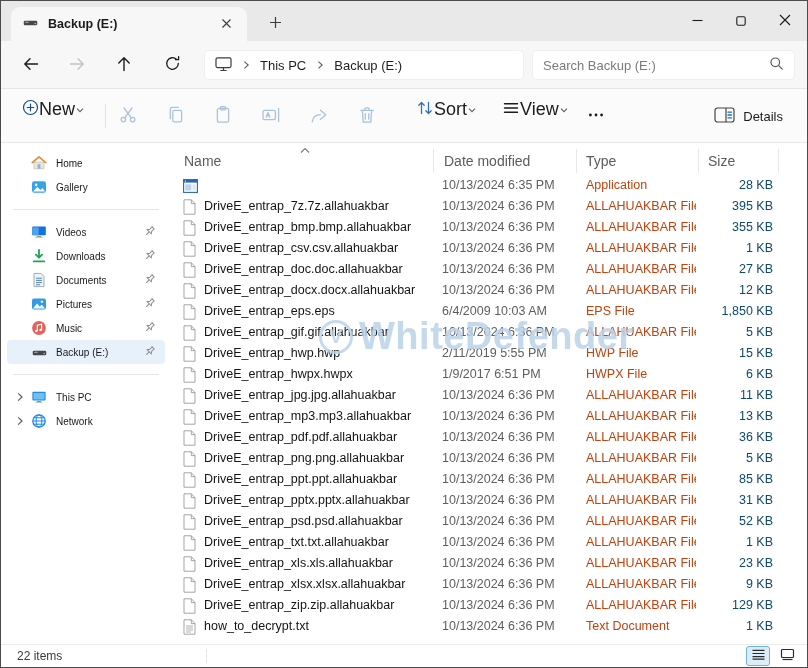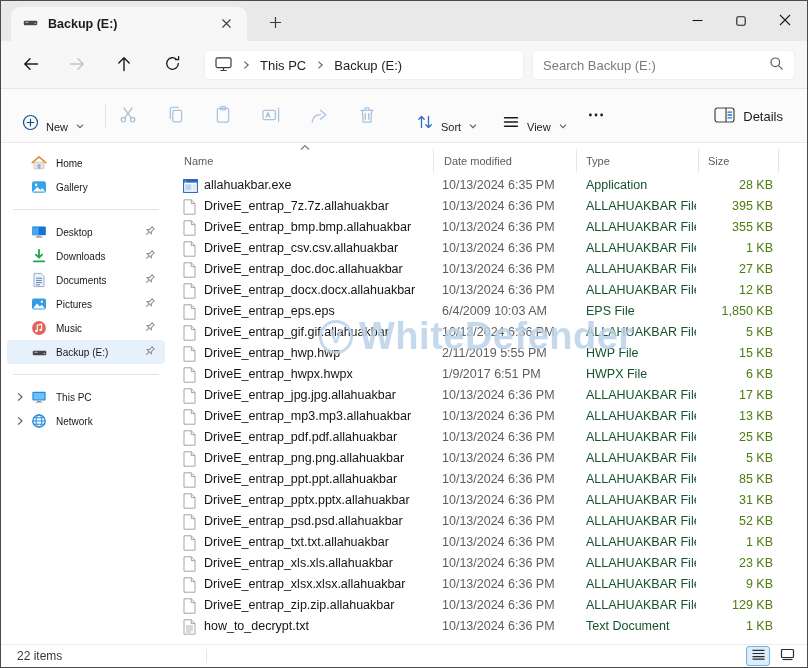--- a/index.html
+++ b/index.html
@@ -33,22 +33,22 @@
   .crumb { white-space:nowrap; }
   .searchbox { position:absolute; left:531px; top:9px; width:263px; height:30px; background:#fff;
                border:1px solid #efefef; border-radius:5px; display:flex; align-items:center; padding:0 10px; }
   .searchbox input { flex:1; border:none; outline:none; font-size:13px; color:#333; background:transparent;
                      font-family:"Liberation Sans","DejaVu Sans",sans-serif; }
   .searchbox input::placeholder { color:#7b7b7b; }
 
   
   .commandbar { position:absolute; top:88px; left:0; right:0; height:54px; background:#fbfbfb;
                 border-bottom:1px solid #e8e8e8; }
-  .cmd-group { position:absolute; top:10px; height:34px; display:flex; align-items:flex-end; gap:7px;
-               padding:0 9px; border:none; background:transparent; border-radius:4px; font-size:11px; color:#1b1b1b; }
+  .cmd-group { position:absolute; top:10px; height:34px; display:flex; align-items:flex-start; 
+               padding:0 9px; border:none; background:transparent; border-radius:4px; font-size:18px; color:#1b1b1b; }
   .cmd-vdivider { position:absolute; left:104px; top:15px; width:1px; height:24px; background:#e1e1e1; }
   .cmd-iconbtn { position:absolute; top:10px; width:34px; height:34px; border:none; background:transparent;
                  border-radius:4px; display:flex; align-items:center; justify-content:center; }
   .cmd-details { position:absolute; right:14px; top:10px; height:34px; display:flex; align-items:center;
                  gap:8px; padding:0 10px; border:none; background:transparent; border-radius:4px;
                  font-size:13px; color:#1b1b1b; }
 
   
   .bodyarea { position:absolute; top:142px; left:0; right:0; bottom:23px; background:#fff; }
 
@@ -59,38 +59,38 @@
   .side-item.kind-leaf { padding-left:24px; }
   .side-item.kind-tree { padding-left:6px; }
   .side-item .chev { width:14px; height:14px; margin-right:4px; display:flex; align-items:center; justify-content:center; }
   .side-item .lbl { margin-left:9px; white-space:nowrap; }
   .side-item .pin { position:absolute; right:9px; top:5px; }
   .side-item.selected { background:#e7f1fb; }
   .side-divider { height:1px; background:#e5e5e5; margin:10px 12px; }
 
   
   .filearea { position:absolute; left:170px; top:0; right:0; bottom:0; }
-  .listheader { position:absolute; top:4px; left:0; right:0; height:26px; font-size:11px; color:#5c5c5c; }
+  .listheader { position:absolute; top:4px; left:0; right:0; height:26px; font-size:14px; color:#5c5c5c; }
   .hdr-cell { position:absolute; top:6px; line-height:16px; cursor:default; }
   .hdr-name { left:13px; }
   .hdr-date { left:273px; }
   .hdr-type { left:415px; }
   .hdr-size { left:537px; }
   .hdr-div { position:absolute; top:2px; height:24px; width:1px; background:#e7e7e7; }
   .sort-caret { position:absolute; left:128px; top:-5px; }
 
   .rows { position:absolute; top:32px; left:0; right:0; }
   .frow { position:relative; height:21px; font-size:12.5px; line-height:21px; cursor:default; }
   .frow .ficon { position:absolute; left:12px; top:2.5px; width:15px; height:16px;
                  display:flex; align-items:center; justify-content:flex-start; }
   .cell { position:absolute; white-space:nowrap; overflow:hidden; }
   .cell-name { left:33px; width:226px; color:#141414; }
   .cell-date { left:271px; width:134px; color:#5e5e5e; }
-  .cell-type { left:415px; width:110px; color:#14532d; }
-  .cell-size { left:520px; width:82px; text-align:right; color:#4d7c0f; }
+  .cell-type { left:415px; width:110px; color:#c2410c; }
+  .cell-size { left:520px; width:82px; text-align:right; color:#0c4a6e; }
 
   .watermark { position:absolute; left:148px; top:172px; display:flex; align-items:center; gap:6px;
                pointer-events:none; color:#bcd3ea; opacity:.85; }
   .wm-logo { width:34px; height:34px; border:3px solid #bcd3ea; border-radius:50%;
              display:flex; align-items:center; justify-content:center;
              font-size:20px; font-weight:700; }
   .wm-text { font-size:38px; font-weight:700; letter-spacing:.5px; }
 
   
   .statusbar { position:absolute; bottom:0; left:0; right:0; height:23px; background:#fff;
@@ -301,21 +301,21 @@
         <div class="side-divider"></div>
         <div class="side-item kind-leaf">
           <span class="ic">
             <svg xmlns="http://www.w3.org/2000/svg" width="16" height="16" viewBox="0 0 16 16">
               <rect x="1.2" y="2.4" width="13.6" height="8.8" rx="1" fill="#1273d8"></rect>
               <path d="M1.2 3.4h6.5v7.8H1.2z" fill="#4aa3ef"></path>
               <rect x="5.6" y="11.8" width="4.8" height="1.2" fill="#9a9a9a"></rect>
               <rect x="4.2" y="13" width="7.6" height="1" fill="#c2c2c2"></rect>
             </svg>
           </span>
-          <span class="lbl">Desktop</span>
+          <span class="lbl">Videos</span>
           <span class="pin"><svg xmlns="http://www.w3.org/2000/svg" width="13" height="13" viewBox="0 0 16 16">
               <g transform="rotate(45 8 8)" fill="none" stroke="#8c8c8c" stroke-width="1.2" stroke-linejoin="round">
                 <path d="M5.5 1.7h5M6.3 1.9v4.5L4.1 8.5h7.8L9.7 6.4V1.9"></path>
                 <path d="M8 8.7v4.6" stroke-linecap="round"></path>
               </g>
             </svg></span>
         </div>
         <div class="side-item kind-leaf">
           <span class="ic">
             <svg xmlns="http://www.w3.org/2000/svg" width="16" height="16" viewBox="0 0 16 16" fill="none" stroke="#1fa552" stroke-width="1.8" stroke-linecap="round" stroke-linejoin="round">
@@ -448,21 +448,20 @@
           <div class="frow">
             <span class="ficon">
               <svg xmlns="http://www.w3.org/2000/svg" width="15" height="14" viewBox="0 0 15 14">
                 <rect x=".6" y=".6" width="13.8" height="12.8" fill="#fff" stroke="#2a66b8" stroke-width="1.1"></rect>
                 <path d="M.6.6h13.8v3H.6z" fill="#2a66b8"></path>
                 <circle cx="2.4" cy="2.1" r=".6" fill="#fff"></circle>
                 <rect x="2.2" y="5.3" width="6.2" height="6.2" fill="#b9d3f2"></rect>
                 <rect x="9.4" y="5.3" width="3.4" height="6.2" fill="#dde9f8"></rect>
               </svg>
             </span>
-            <span class="cell cell-name">allahuakbar.exe</span>
             <span class="cell cell-date">10/13/2024 6:35 PM</span>
             <span class="cell cell-type">Application</span>
             <span class="cell cell-size">28 KB</span>
           </div>
           <div class="frow">
             <span class="ficon">
               <svg xmlns="http://www.w3.org/2000/svg" width="13" height="16" viewBox="0 0 13 16">
                 <path d="M1 .8h7.3L12 4.6v10.6H1z" fill="#fff" stroke="#9b9b9b" stroke-width=".9"></path>
                 <path d="M8.3.8v3.8H12" fill="none" stroke="#9b9b9b" stroke-width=".9"></path>
               </svg>
@@ -571,21 +570,21 @@
           <div class="frow">
             <span class="ficon">
               <svg xmlns="http://www.w3.org/2000/svg" width="13" height="16" viewBox="0 0 13 16">
                 <path d="M1 .8h7.3L12 4.6v10.6H1z" fill="#fff" stroke="#9b9b9b" stroke-width=".9"></path>
                 <path d="M8.3.8v3.8H12" fill="none" stroke="#9b9b9b" stroke-width=".9"></path>
               </svg>
             </span>
             <span class="cell cell-name">DriveE_entrap_jpg.jpg.allahuakbar</span>
             <span class="cell cell-date">10/13/2024 6:36 PM</span>
             <span class="cell cell-type">ALLAHUAKBAR File</span>
-            <span class="cell cell-size">17 KB</span>
+            <span class="cell cell-size">11 KB</span>
           </div>
           <div class="frow">
             <span class="ficon">
               <svg xmlns="http://www.w3.org/2000/svg" width="13" height="16" viewBox="0 0 13 16">
                 <path d="M1 .8h7.3L12 4.6v10.6H1z" fill="#fff" stroke="#9b9b9b" stroke-width=".9"></path>
                 <path d="M8.3.8v3.8H12" fill="none" stroke="#9b9b9b" stroke-width=".9"></path>
               </svg>
             </span>
             <span class="cell cell-name">DriveE_entrap_mp3.mp3.allahuakbar</span>
             <span class="cell cell-date">10/13/2024 6:36 PM</span>
@@ -595,21 +594,21 @@
           <div class="frow">
             <span class="ficon">
               <svg xmlns="http://www.w3.org/2000/svg" width="13" height="16" viewBox="0 0 13 16">
                 <path d="M1 .8h7.3L12 4.6v10.6H1z" fill="#fff" stroke="#9b9b9b" stroke-width=".9"></path>
                 <path d="M8.3.8v3.8H12" fill="none" stroke="#9b9b9b" stroke-width=".9"></path>
               </svg>
             </span>
             <span class="cell cell-name">DriveE_entrap_pdf.pdf.allahuakbar</span>
             <span class="cell cell-date">10/13/2024 6:36 PM</span>
             <span class="cell cell-type">ALLAHUAKBAR File</span>
-            <span class="cell cell-size">25 KB</span>
+            <span class="cell cell-size">36 KB</span>
           </div>
           <div class="frow">
             <span class="ficon">
               <svg xmlns="http://www.w3.org/2000/svg" width="13" height="16" viewBox="0 0 13 16">
                 <path d="M1 .8h7.3L12 4.6v10.6H1z" fill="#fff" stroke="#9b9b9b" stroke-width=".9"></path>
                 <path d="M8.3.8v3.8H12" fill="none" stroke="#9b9b9b" stroke-width=".9"></path>
               </svg>
             </span>
             <span class="cell cell-name">DriveE_entrap_png.png.allahuakbar</span>
             <span class="cell cell-date">10/13/2024 6:36 PM</span>

